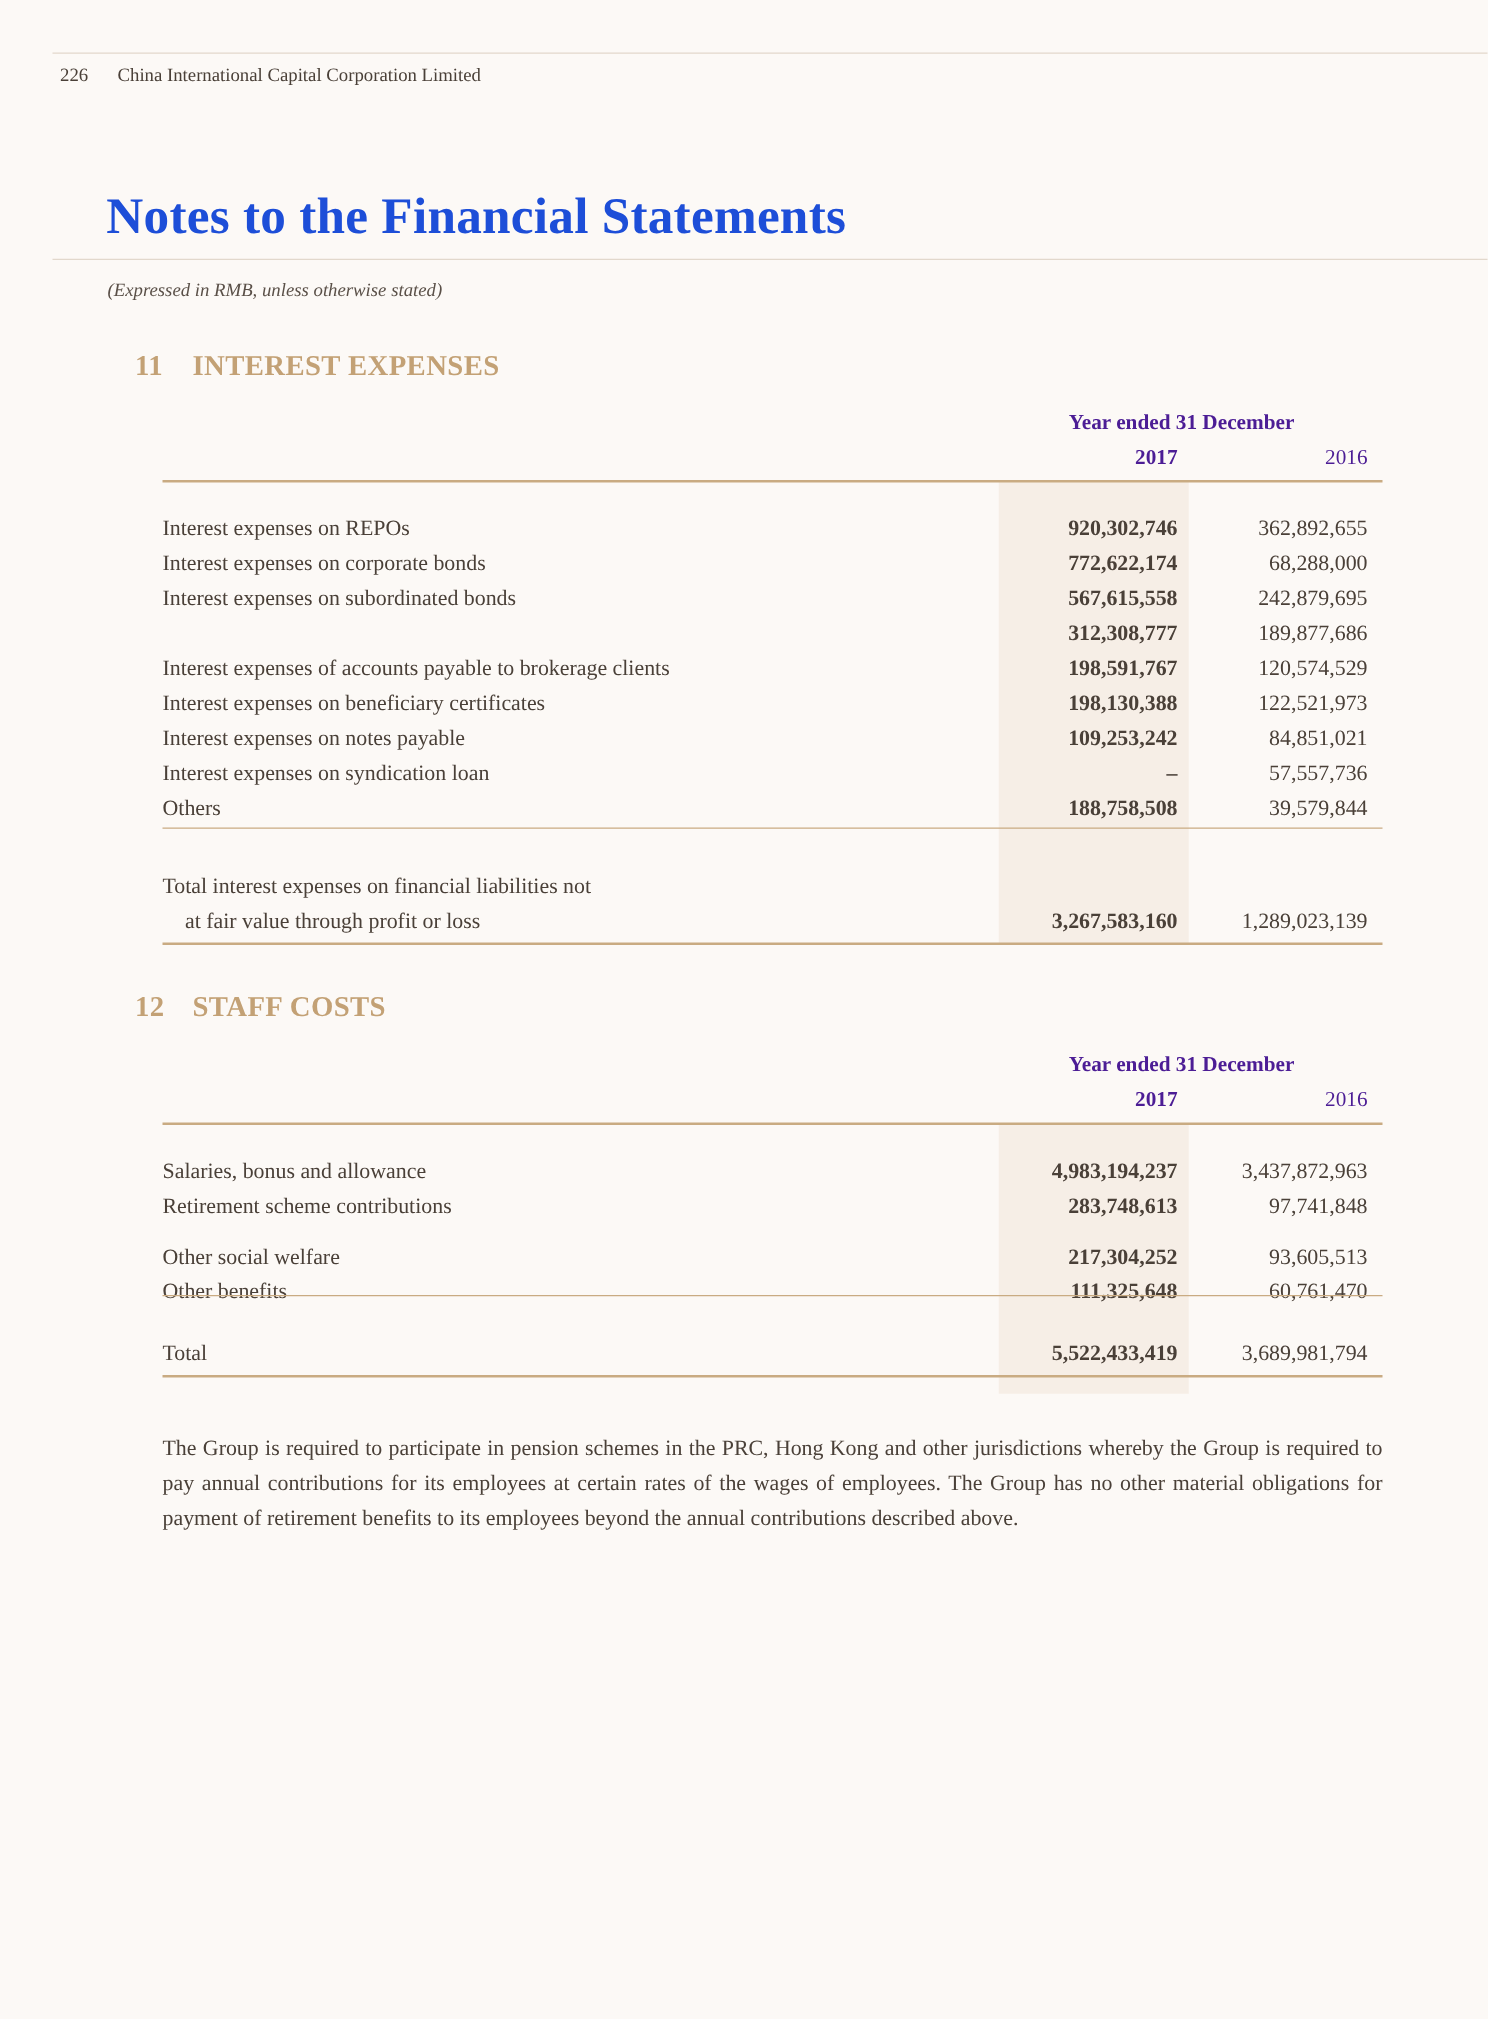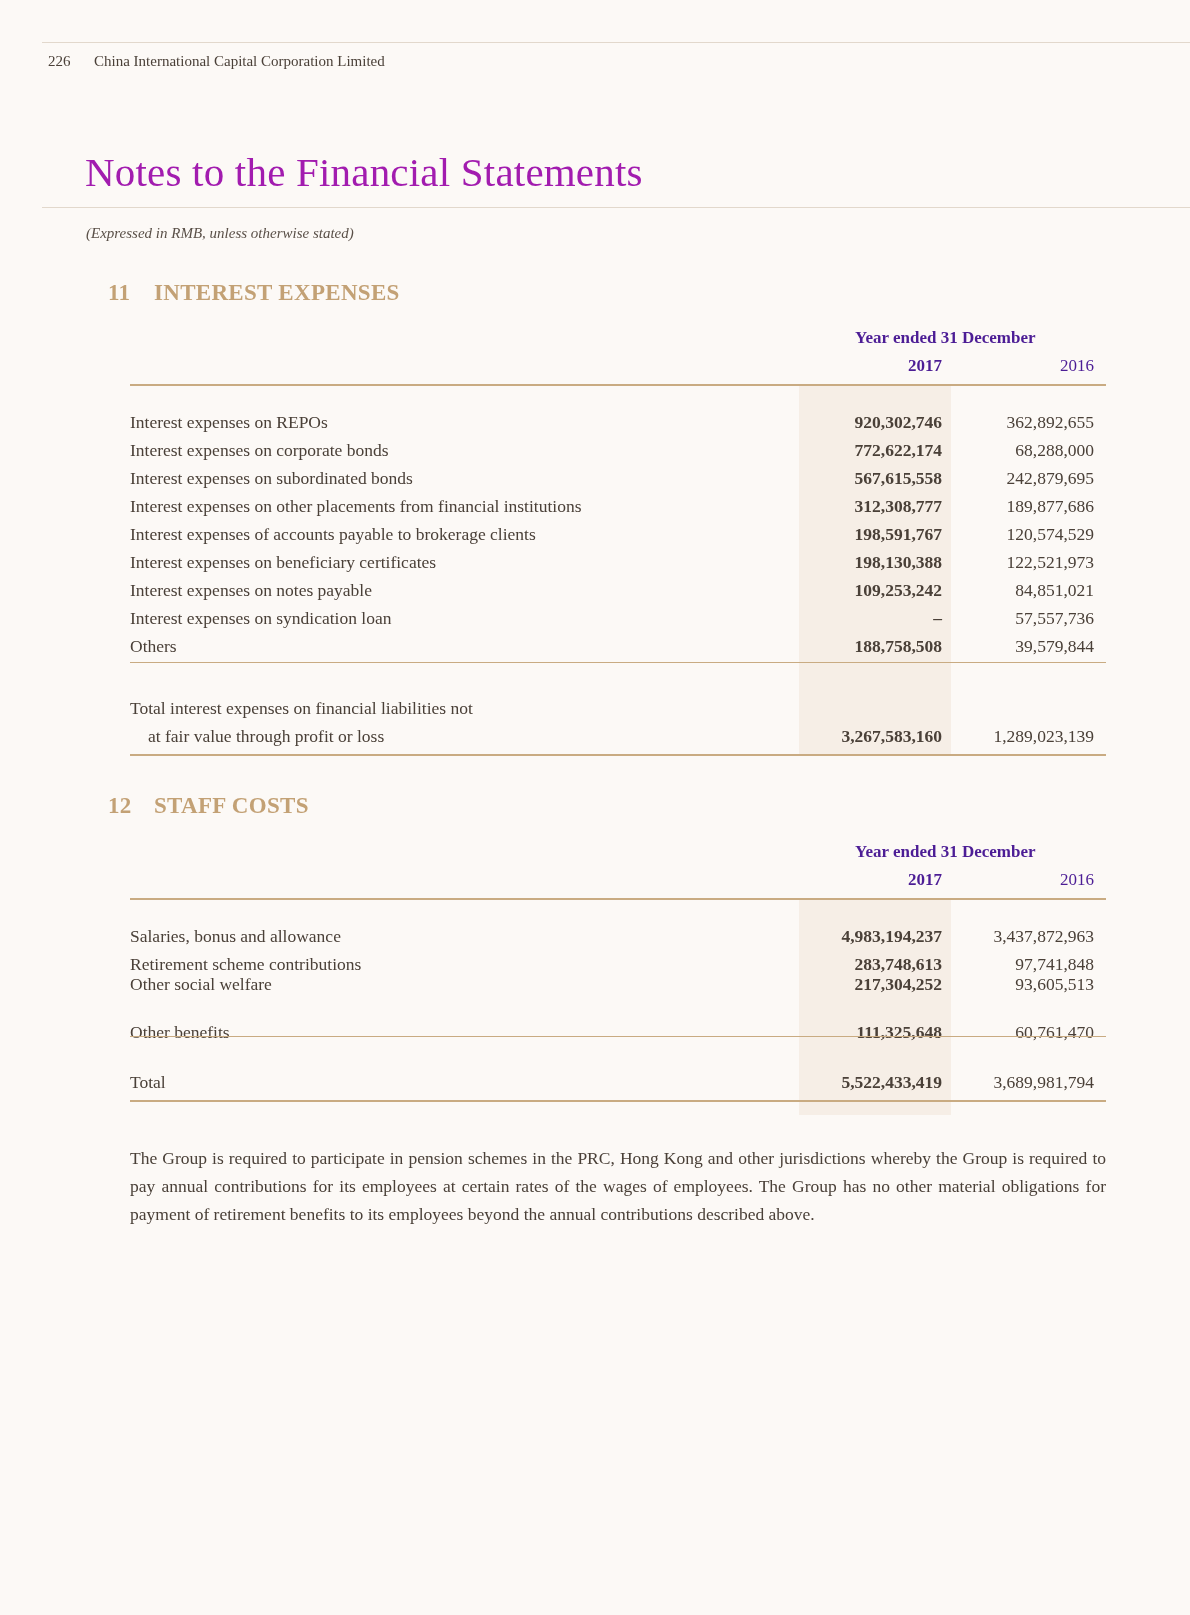--- a/index.html
+++ b/index.html
@@ -9,21 +9,21 @@
     font-family: "Liberation Serif", "DejaVu Serif", serif;
     color: #4a4038;
     position: relative;
     overflow: hidden;
   }
   .rule-top { position: absolute; left: 42px; right: 0; top: 42px; height: 1px; background: #e2d8cc; }
   .running-header { position: absolute; left: 48px; top: 53px; font-size: 15px; color: #4a4038; }
   .running-header .pgnum { display: inline-block; width: 46px; }
   .page-title {
     position: absolute; left: 85px; top: 148px;
-    font-size: 41px; color: #a21caf; font-weight: normal; letter-spacing: 0.2px;
+    font-size: 41px; color: #1d4ed8; font-weight: bold; letter-spacing: 0.2px;
   }
   .rule-title { position: absolute; left: 42px; right: 0; top: 207px; height: 1px; background: #e2d8cc; }
   .subtitle { position: absolute; left: 86px; top: 225px; font-size: 15px; font-style: italic; color: #5a5048; }
 
   .section-head {
     position: absolute; left: 85px; font-size: 23px; font-weight: bold;
     color: #c3a175; letter-spacing: 0.3px;
   }
   .section-head .num { display: inline-block; width: 46px; margin-left: 23px; }
 
@@ -76,21 +76,20 @@
     <span class="label">Interest expenses on corporate bonds</span>
     <span class="v2017">772,622,174</span>
     <span class="v2016">68,288,000</span>
   </div>
   <div class="row" style="top:144px">
     <span class="label">Interest expenses on subordinated bonds</span>
     <span class="v2017">567,615,558</span>
     <span class="v2016">242,879,695</span>
   </div>
   <div class="row" style="top:172px">
-    <span class="label">Interest expenses on other placements from financial institutions</span>
     <span class="v2017">312,308,777</span>
     <span class="v2016">189,877,686</span>
   </div>
   <div class="row" style="top:200px">
     <span class="label">Interest expenses of accounts payable to brokerage clients</span>
     <span class="v2017">198,591,767</span>
     <span class="v2016">120,574,529</span>
   </div>
   <div class="row" style="top:228px">
     <span class="label">Interest expenses on beneficiary certificates</span>
@@ -139,21 +138,21 @@
   <div class="row" style="top:88px">
     <span class="label">Salaries, bonus and allowance</span>
     <span class="v2017">4,983,194,237</span>
     <span class="v2016">3,437,872,963</span>
   </div>
   <div class="row" style="top:116px">
     <span class="label">Retirement scheme contributions</span>
     <span class="v2017">283,748,613</span>
     <span class="v2016">97,741,848</span>
   </div>
-  <div class="row" style="top:136px">
+  <div class="row" style="top:157px">
     <span class="label">Other social welfare</span>
     <span class="v2017">217,304,252</span>
     <span class="v2016">93,605,513</span>
   </div>
   <div class="row" style="top:184px">
     <span class="label">Other benefits</span>
     <span class="v2017">111,325,648</span>
     <span class="v2016">60,761,470</span>
   </div>
   <div class="hrule" style="top:202px; height:1px"></div>

